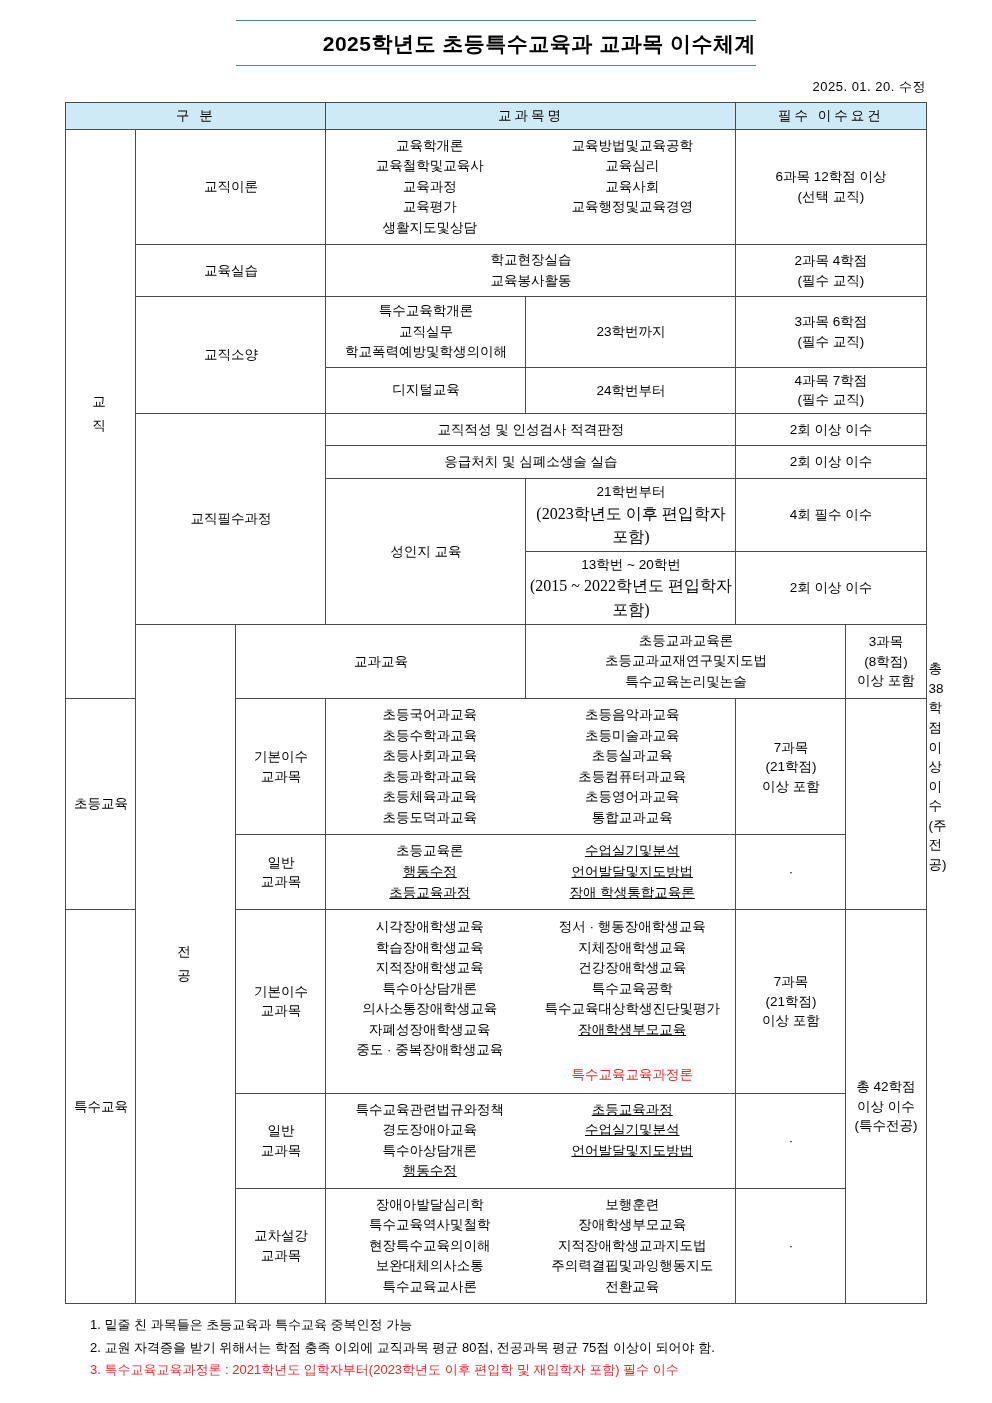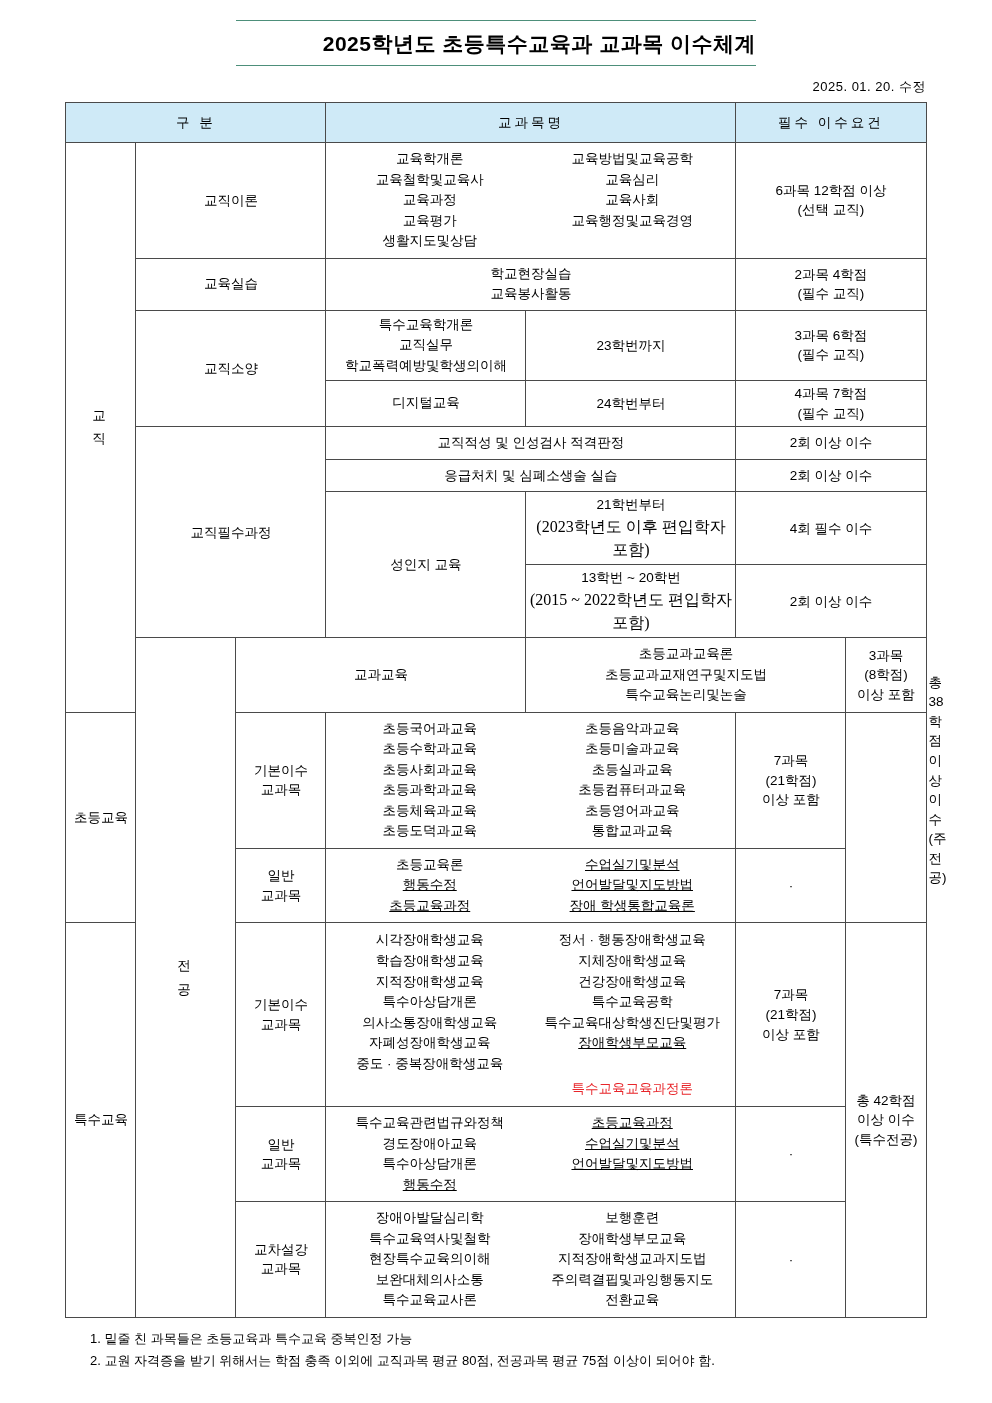--- a/index.html
+++ b/index.html
@@ -50,21 +50,21 @@
     text-align: center;
     vertical-align: middle;
     padding: 3px 2px;
     line-height: 1.45;
     font-weight: normal;
   }
   thead th {
     background: #cfeaf7;
     font-size: 14px;
     letter-spacing: 3px;
-    height: 40px;
+    height: 26px;
     padding: 4px 2px;
   }
   .vert {
     letter-spacing: 4px;
     font-size: 14.5px;
   }
   .vert span { display: block; line-height: 1.75; }
   .cat-label { font-size: 14px; }
   .sub-label { font-size: 13.5px; line-height: 1.5; }
   .twocol {
@@ -390,15 +390,19 @@
 
   <div class="notes">
     <div>
       <span class="nowrap">1.</span>
       <span>밑줄 친 과목들은 초등교육과 특수교육 중복인정 가능</span>
     </div>
     <div>
       <span class="nowrap">2.</span>
       <span>교원 자격증을 받기 위해서는 학점 충족 이외에 교직과목 평균 80점, 전공과목 평균 75점 이상이 되어야 함.</span>
     </div>
+    <div class="n-red">
+      <span class="nowrap">3.</span>
+      <span>특수교육교육과정론 : 2021학년도 입학자부터(2023학년도 이후 편입학 및 재입학자 포함) 필수 이수</span>
+    </div>
   </div>
 
 </div>
 
 </body></html>

